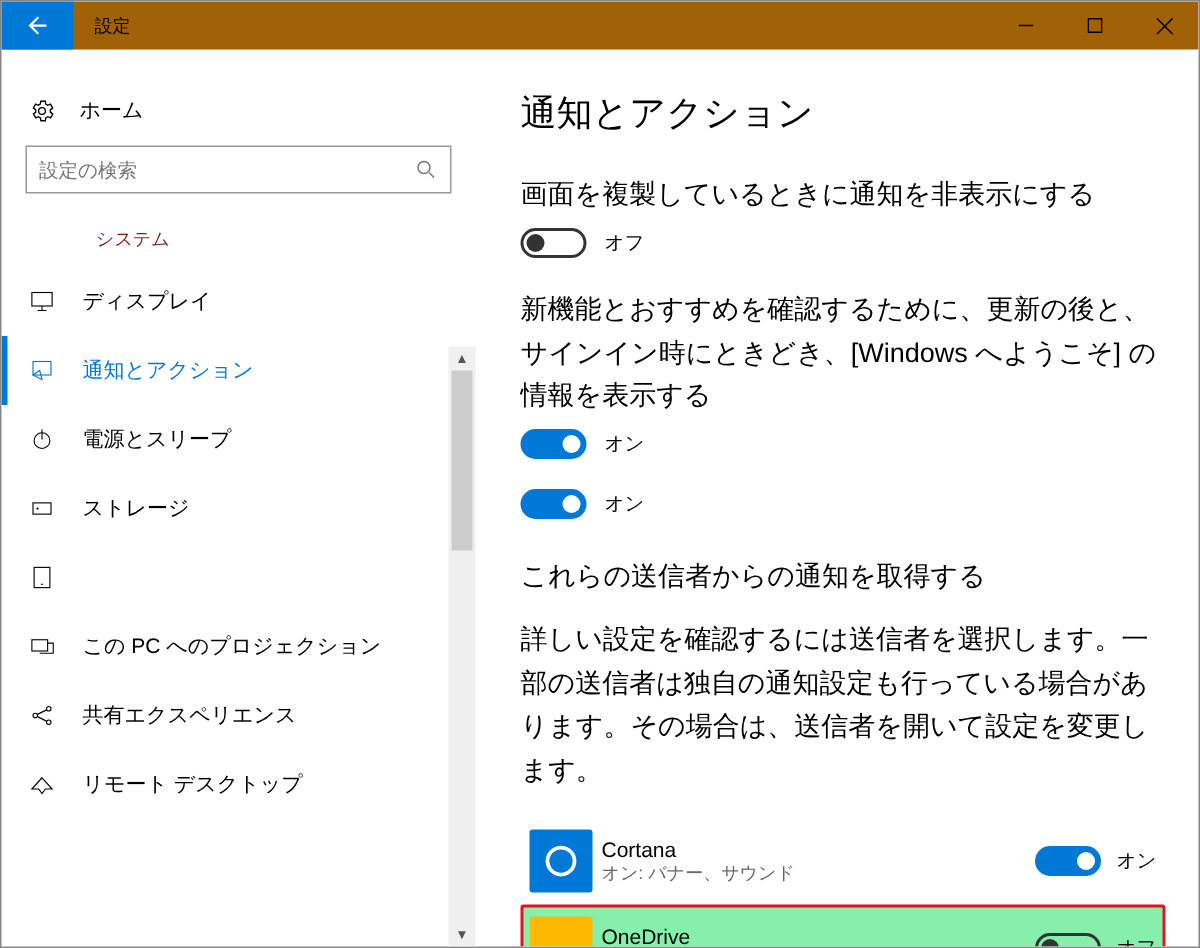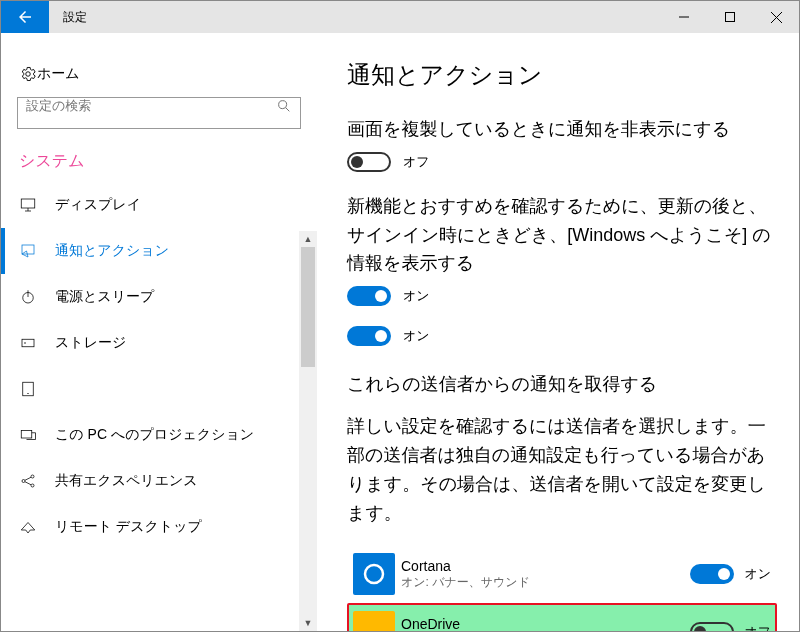--- a/index.html
+++ b/index.html
@@ -1,36 +1,36 @@
 <!DOCTYPE html>
 <html><head>
 <meta charset="utf-8">
 <style>
 * { margin: 0; padding: 0; box-sizing: border-box; font-family: "Yu Gothic UI", "Meiryo", sans-serif; }
 body { width: 800px; height: 632px; background: #fff; overflow: hidden; border: 1px solid #888; position: relative; }
 
-.titlebar { height: 32px; display: flex; align-items: stretch; background: #e5e5e5; }
+.titlebar { height: 32px; display: flex; align-items: stretch; background: #a16207; }
 .back-btn { width: 48px; background: #0078d7; display: flex; align-items: center; justify-content: center; color: #fff; }
 .title { flex: 0 0 auto; padding: 0 14px; display: flex; align-items: center; font-size: 12px; color: #000; }
 .titlebar-spacer { flex: 1; }
 .win-controls { display: flex; align-items: stretch; }
 .win-btn { width: 46px; display: flex; align-items: center; justify-content: center; }
 
 .content { display: flex; height: calc(100% - 32px); }
 
 .sidebar { width: 316px; padding: 26px 0 0 0; position: relative; }
-.home { display: flex; align-items: flex-end; padding: 6px 18px 14px 18px; gap: 0; font-size: 14px; }
+.home { display: flex; align-items: flex-end; padding: 6px 18px 14px 18px; gap: 16px; font-size: 14px; }
 .home .gear { width: 18px; height: 18px; }
 
 .search-wrap { padding: 0 16px 20px 16px; }
-.search { display: flex; align-items: flex-start; border: 1px solid #999; height: 32px; padding: 0 8px; }
+.search { display: flex; align-items: center; border: 1px solid #999; height: 32px; padding: 0 8px; }
 .search input { flex: 1; border: none; outline: none; font-size: 13px; background: transparent; }
 .search-icon { width: 16px; height: 16px; opacity: 0.55; }
 
-.cat-label { padding: 2px 18px 10px 18px; font-size: 16px; color: #ec4899; }
+.cat-label { padding: 2px 18px 10px 18px; font-size: 12px; color: #7f1d1d; margin-left: 45px; }
 
 .nav-list { position: relative; }
 .nav-item { display: flex; align-items: center; height: 46px; padding: 0 18px; gap: 18px; font-size: 14px; color: #000; cursor: default; }
 .nav-item.active { color: #0078d7; }
 .nav-item.active::before { content: ""; position: absolute; left: 0; width: 4px; height: 46px; background: #0078d7; }
 .nav-icon { width: 18px; height: 18px; flex: 0 0 18px; display: flex; align-items: center; justify-content: center; }
 
 .scrollbar-left { position: absolute; right: 0; top: 198px; bottom: 0; width: 18px; background: #f0f0f0; }
 .scrollbar-left .thumb { position: absolute; left: 2px; right: 2px; top: 16px; height: 120px; background: #ccc; }
 .scrollbar-left .arrow-up, .scrollbar-left .arrow-down { position:absolute; left:0; right:0; height:16px; display:flex; align-items:center; justify-content:center; font-size:9px; color:#555; }

